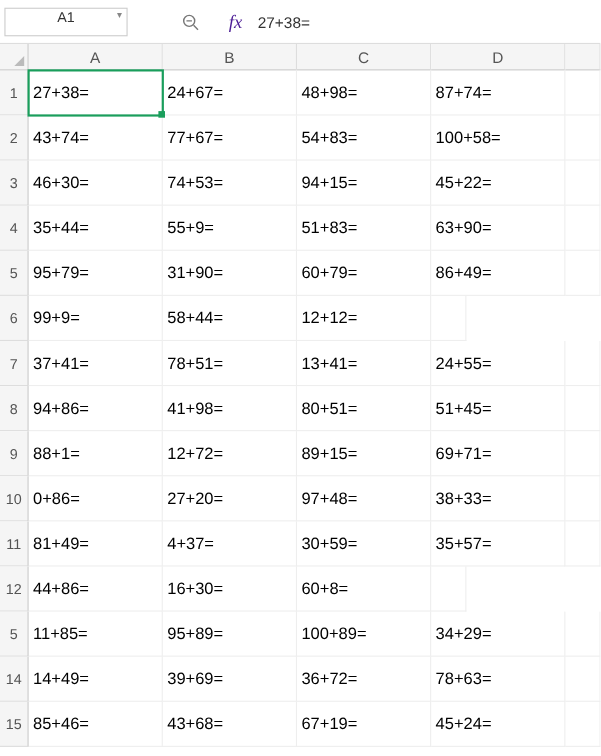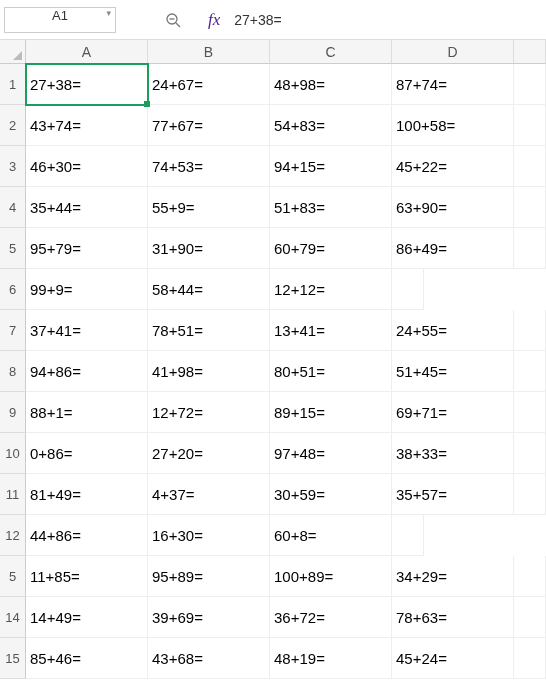--- a/index.html
+++ b/index.html
@@ -280,18 +280,18 @@
         <div class="cell col-a">14+49=</div>
         <div class="cell col-b">39+69=</div>
         <div class="cell col-c">36+72=</div>
         <div class="cell col-d">78+63=</div>
         <div class="cell col-e"></div>
       </div>
       <div class="row">
         <div class="row-header">15</div>
         <div class="cell col-a">85+46=</div>
         <div class="cell col-b">43+68=</div>
-        <div class="cell col-c">48+19=</div>
+        <div class="cell col-c">67+19=</div>
         <div class="cell col-d">45+24=</div>
         <div class="cell col-e"></div>
       </div>
     </div>
 </div>
 
 </body></html>

